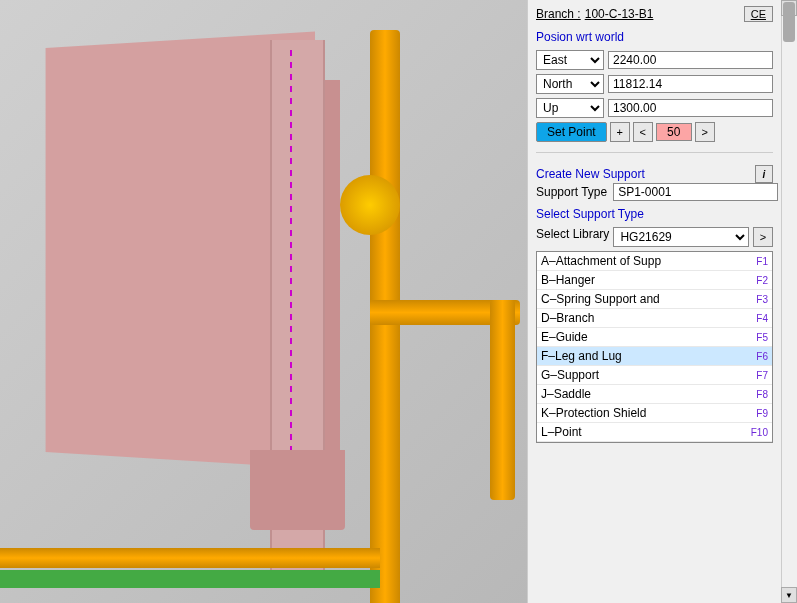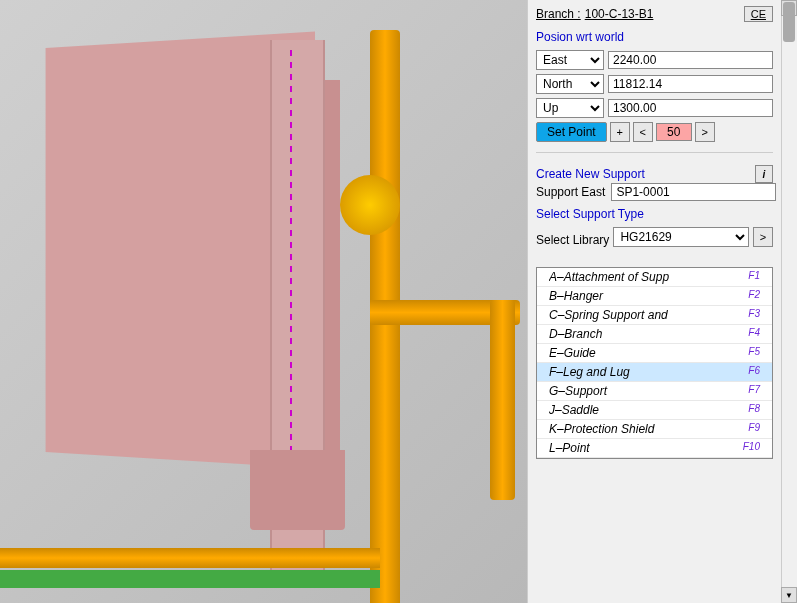--- a/index.html
+++ b/index.html
@@ -324,22 +324,22 @@
     
     .select-type-label {
       color: #0000cc;
       font-size: 12px;
       margin-bottom: 6px;
     }
 
     
     .library-row {
       display: flex;
-      align-items: flex-end;
-      margin-bottom: 20px;
+      align-items: flex-start;
+      margin-bottom: 4px;
       gap: 4px;
     }
     .library-label {
       font-size: 12px;
       white-space: nowrap;
     }
     .library-select {
       flex: 1;
       padding: 1px 2px;
       border: 1px solid #888888;
@@ -364,25 +364,24 @@
       background: white;
       overflow-y: auto;
       max-height: 200px;
       position: relative;
     }
     .support-list {
       width: 100%;
     }
     .support-item {
       display: flex;
-      align-items: flex-start;
-      padding: 2px 12px;
+      align-items: center;
+      padding: 2px 4px;
       cursor: pointer;
       border-bottom: 1px solid #e8e8e8;
-      font-style: italic;
     }
     .support-item.selected {
       background: #cce8ff;
     }
     .support-item-name {
       flex: 1;
       font-size: 12px;
       overflow: hidden;
       text-overflow: ellipsis;
       white-space: nowrap;
@@ -466,21 +465,21 @@
       <input class="step-input" type="text" value="50" style="">
       <button class="small-btn">&gt;</button>
     </div>
 
     <div class="create-support-row">
       <span class="section-label" style="margin:0;">Create New Support</span>
       <button class="info-btn">i</button>
     </div>
 
     <div class="support-name-row">
-      <span class="support-name-label">Support East</span>
+      <span class="support-name-label">Support Type</span>
       <input class="support-name-input" type="text" value="SP1-0001" style="">
       <button class="ce-button">CE</button>
     </div>
 
     <div class="select-type-label">Select Support Type</div>
 
     <div class="library-row">
       <span class="library-label">Select Library</span>
       <select class="library-select">
         <option>HG21629</option>

